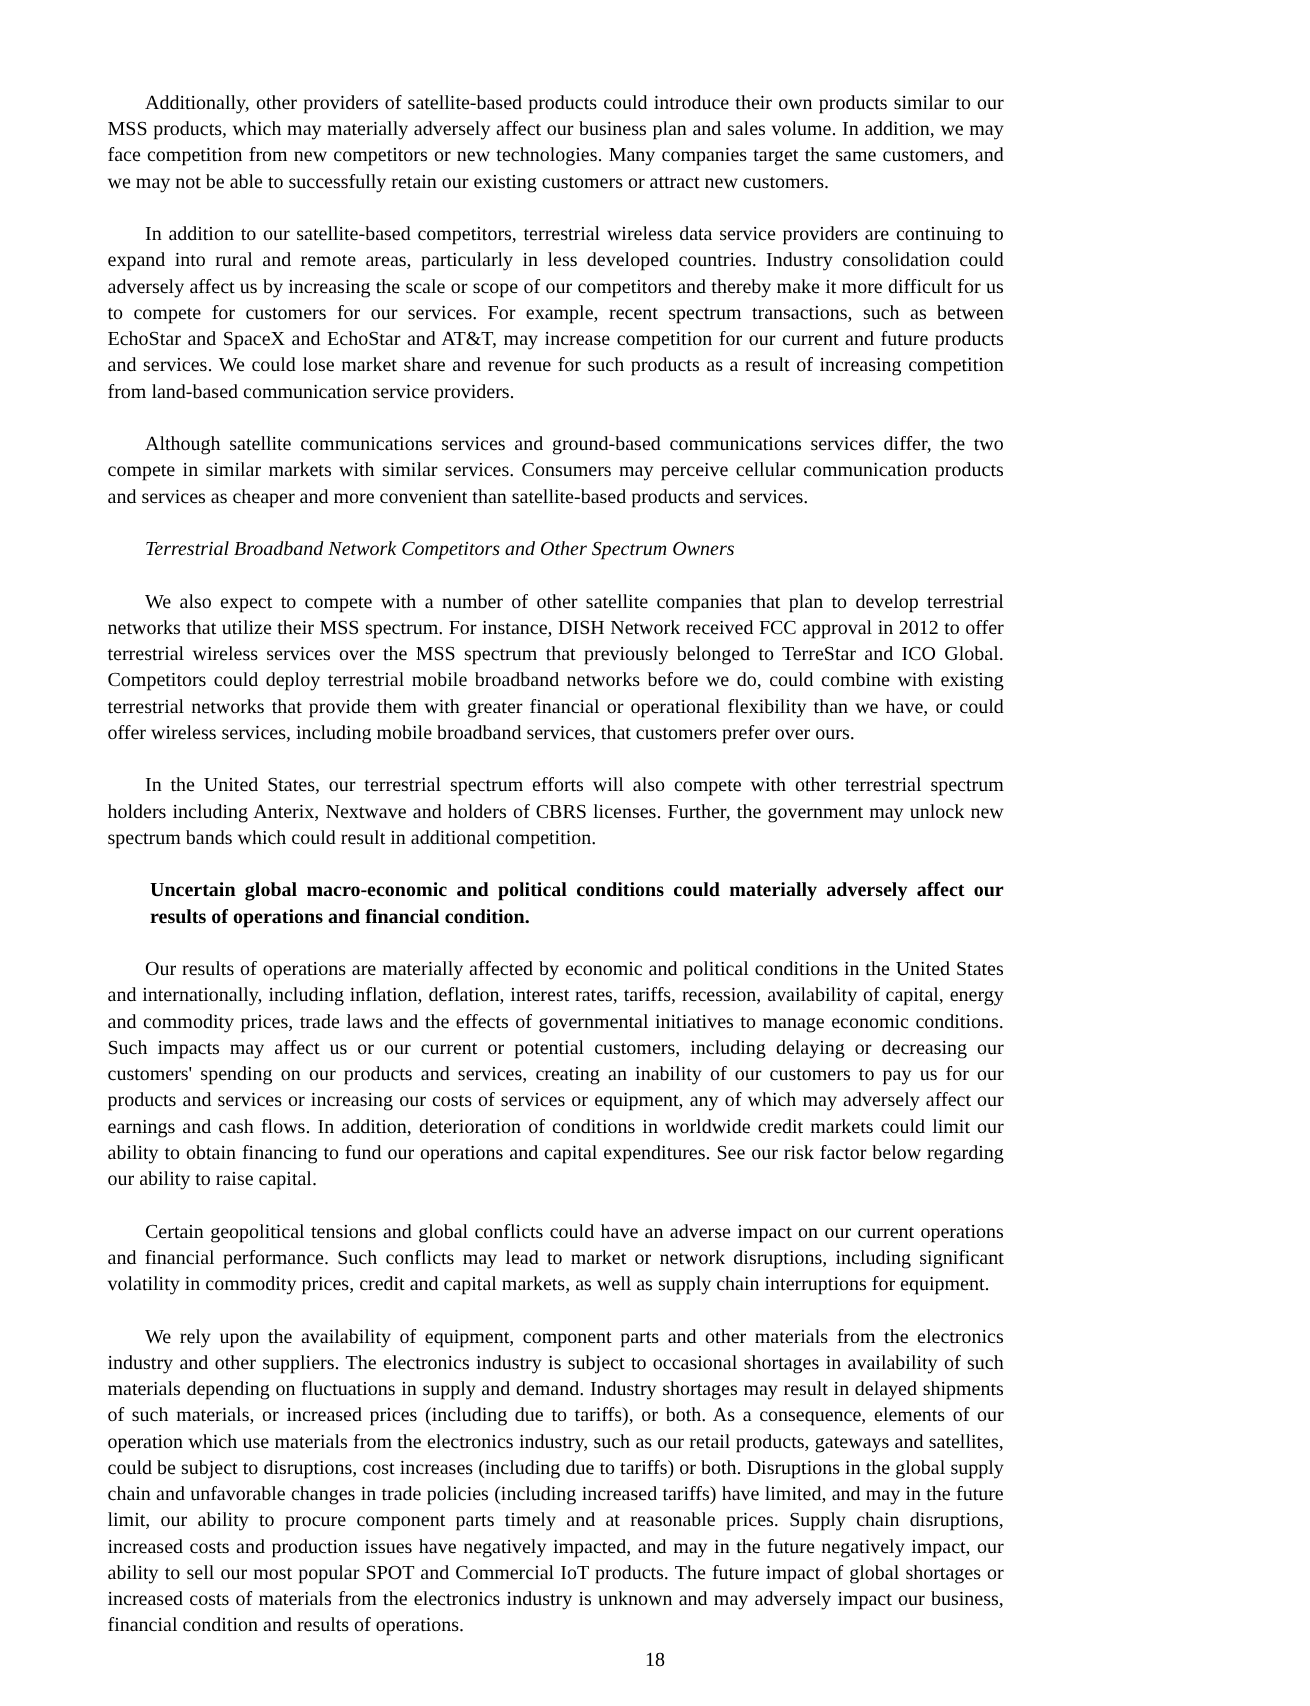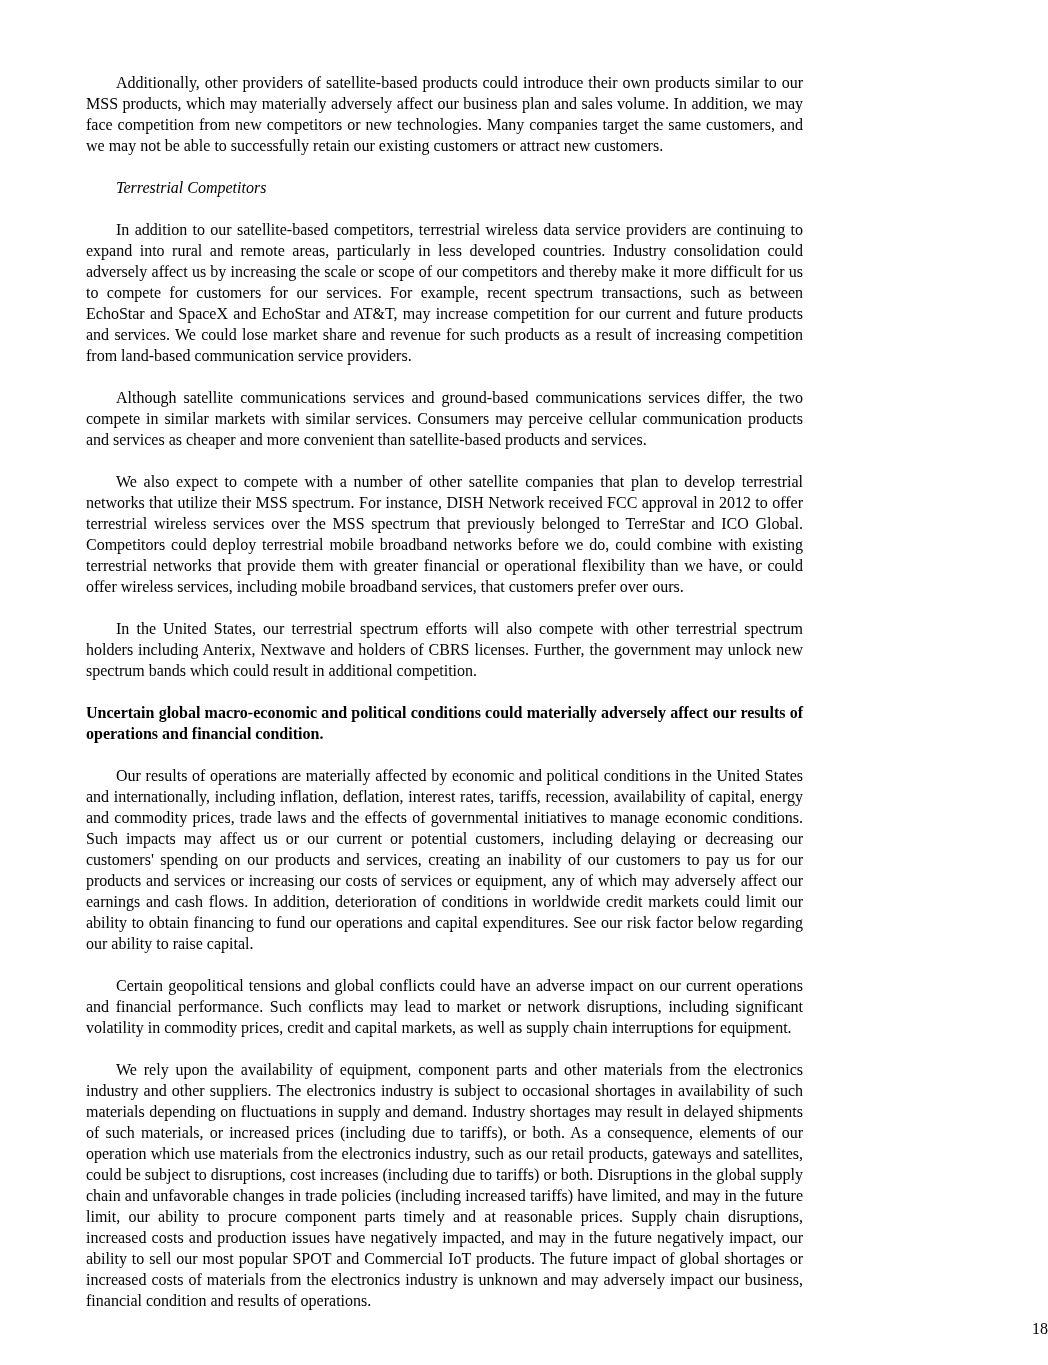--- a/index.html
+++ b/index.html
@@ -35,44 +35,45 @@
     font-style: italic;
     text-indent: 30px;
     margin-top: 10px;
     margin-bottom: 21px;
   }
   .h-bold {
     font-weight: bold;
     text-align: justify;
     margin-top: 10px;
     margin-bottom: 21px;
+    margin-left: 34px;
   }
   .page-number {
     position: absolute;
     bottom: 26px;
     left: 0;
     width: 1048px;
-    text-align: right;
+    text-align: center;
     font-size: 16px;
     line-height: 21px;
   }
 </style>
 </head>
 <body>
 
 <div class="page">
 
   <p class="block para">Additionally, other providers of satellite-based products could introduce their own products similar to our MSS products, which may materially adversely affect our business plan and sales volume. In addition, we may face competition from new competitors or new technologies. Many companies target the same customers, and we may not be able to successfully retain our existing customers or attract new customers.</p>
 
-  <p class="block h-italic">Terrestrial Competitors</p>
 
   <p class="block para">In addition to our satellite-based competitors, terrestrial wireless data service providers are continuing to expand into rural and remote areas, particularly in less developed countries. Industry consolidation could adversely affect us by increasing the scale or scope of our competitors and thereby make it more difficult for us to compete for customers for our services. For example, recent spectrum transactions, such as between EchoStar and SpaceX and EchoStar and AT&amp;T, may increase competition for our current and future products and services. We could lose market share and revenue for such products as a result of increasing competition from land-based communication service providers.</p>
 
   <p class="block para">Although satellite communications services and ground-based communications services differ, the two compete in similar markets with similar services. Consumers may perceive cellular communication products and services as cheaper and more convenient than satellite-based products and services.</p>
 
+  <p class="block h-italic">Terrestrial Broadband Network Competitors and Other Spectrum Owners</p>
 
   <p class="block para">We also expect to compete with a number of other satellite companies that plan to develop terrestrial networks that utilize their MSS spectrum. For instance, DISH Network received FCC approval in 2012 to offer terrestrial wireless services over the MSS spectrum that previously belonged to TerreStar and ICO Global. Competitors could deploy terrestrial mobile broadband networks before we do, could combine with existing terrestrial networks that provide them with greater financial or operational flexibility than we have, or could offer wireless services, including mobile broadband services, that customers prefer over ours.</p>
 
   <p class="block para">In the United States, our terrestrial spectrum efforts will also compete with other terrestrial spectrum holders including Anterix, Nextwave and holders of CBRS licenses. Further, the government may unlock new spectrum bands which could result in additional competition.</p>
 
   <p class="block h-bold">Uncertain global macro-economic and political conditions could materially adversely affect our results of operations and financial condition.</p>
 
   <p class="block para">Our results of operations are materially affected by economic and political conditions in the United States and internationally, including inflation, deflation, interest rates, tariffs, recession, availability of capital, energy and commodity prices, trade laws and the effects of governmental initiatives to manage economic conditions. Such impacts may affect us or our current or potential customers, including delaying or decreasing our customers' spending on our products and services, creating an inability of our customers to pay us for our products and services or increasing our costs of services or equipment, any of which may adversely affect our earnings and cash flows. In addition, deterioration of conditions in worldwide credit markets could limit our ability to obtain financing to fund our operations and capital expenditures. See our risk factor below regarding our ability to raise capital.</p>
 
   <p class="block para">Certain geopolitical tensions and global conflicts could have an adverse impact on our current operations and financial performance. Such conflicts may lead to market or network disruptions, including significant volatility in commodity prices, credit and capital markets, as well as supply chain interruptions for equipment.</p>

